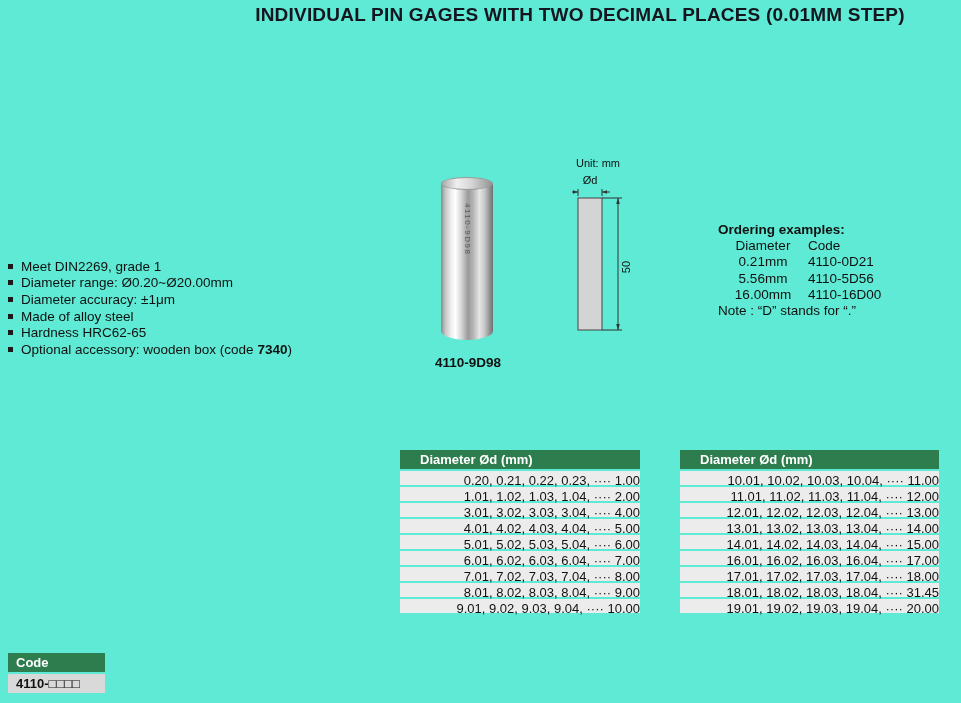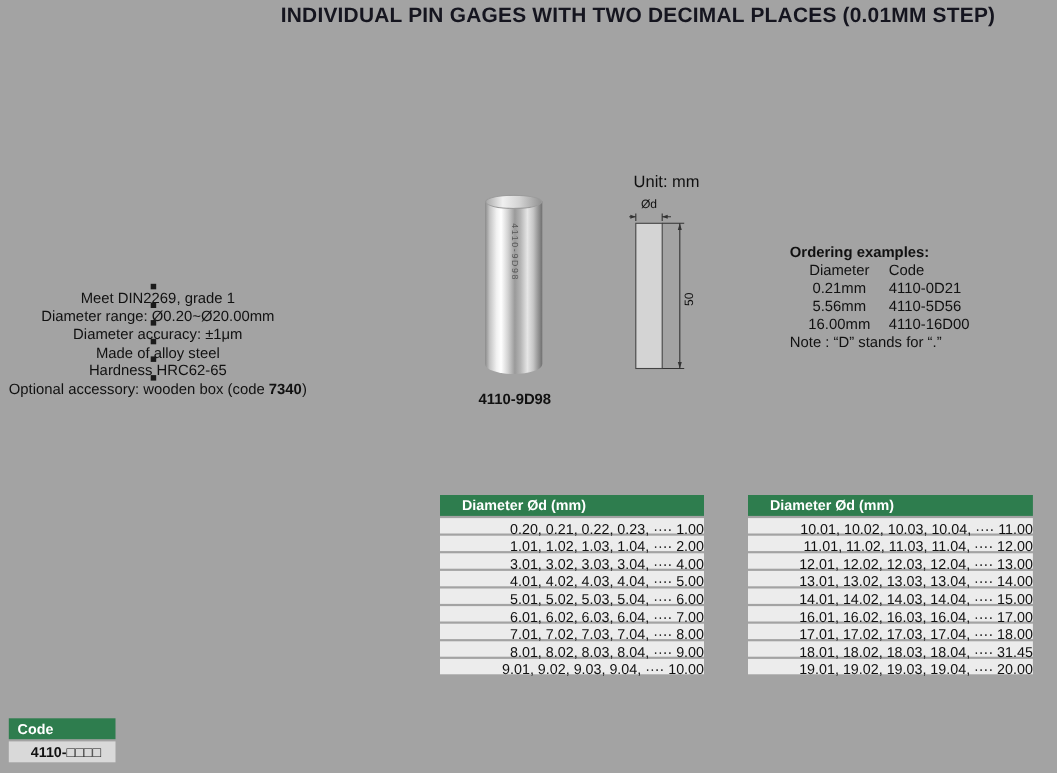--- a/index.html
+++ b/index.html
@@ -1,48 +1,48 @@
 <!DOCTYPE html>
 <html style="--header-green: #2e7d4e; --row-gray: #ececec;"><head>
 <meta charset="utf-8">
 <style>
   html,body{margin:0;padding:0;background:#fff;}
   #page{
-    position:relative;width:961px;height:703px;background:#a3a3a3;overflow:hidden;
+    position:relative;width:961px;height:703px;background:#5eead4;overflow:hidden;
     font-family:"Liberation Sans",sans-serif;color:#111;
   }
   
   #title{
     position:absolute;left:205px;top:4px;width:750px;text-align:center;
     font-size:19px;font-weight:bold;color:#15151f;letter-spacing:0.2px;white-space:nowrap;
   }
   
   #features{position:absolute;left:8px;top:258px;font-size:13.5px;}
-  .feature-item{display:flex;align-items:center;height:16.6px;flex-direction:column;}
+  .feature-item{display:flex;align-items:center;height:16.6px;}
   .bullet{width:5px;height:5px;background:#1a1a1a;margin-right:8px;flex:0 0 auto;}
   
   #pin-wrap{position:absolute;left:441px;top:177px;width:52px;height:164px;}
   .pin-body{
     position:absolute;top:6px;left:0;width:52px;height:157px;
     background:linear-gradient(90deg,#8a8a8a 0%,#c4c4c4 8%,#f1f1f1 20%,#ffffff 28%,#d2d2d2 40%,#9a9a9a 52%,#b5b5b5 62%,#e6e6e6 74%,#c6c6c6 84%,#8f8f8f 94%,#707070 100%);
     border-radius:0 0 50% 50% / 0 0 9px 9px;
   }
   .pin-top{
     position:absolute;top:0;left:0;width:52px;height:13px;border-radius:50%;
     background:linear-gradient(90deg,#aaaaaa,#f0f0f0 30%,#d4d4d4 60%,#939393);
     border:1px solid #9b9b9b;box-sizing:border-box;
   }
   .pin-engraving{
     position:absolute;top:26px;left:22px;writing-mode:vertical-rl;
     font-size:8px;color:#4a4a4a;letter-spacing:1.5px;opacity:.85;
   }
   #pin-label{position:absolute;left:428px;top:355px;width:80px;text-align:center;font-size:13.5px;font-weight:bold;}
   
   #drawing{position:absolute;left:572px;top:157px;width:100px;}
-  #unit-label{font-size:15px;margin-left:4px;}
+  #unit-label{font-size:11px;margin-left:4px;}
   #drawing svg{display:block;margin-top:2px;}
   #drawing text{font-family:"Liberation Sans",sans-serif;font-size:11px;fill:#111;}
   
   #ordering{position:absolute;left:718px;top:222px;width:240px;font-size:13.5px;line-height:16.2px;}
   #ordering .ord-title{font-weight:bold;}
   .ord-row{display:flex;}
   .ord-col1{width:90px;flex:0 0 auto;text-align:center;}
   
   .tbl{position:absolute;top:450px;}
   #table1{left:400px;width:240px;}
@@ -55,21 +55,21 @@
     background:var(--row-gray,#ececec);font-size:13px;height:14px;line-height:19px;
     text-align:right;margin-bottom:2px;white-space:nowrap;
   }
   
   #codebox{position:absolute;left:8px;top:653px;width:97px;}
   #codebox .cb-header{
     background:var(--header-green,#2e7d4e);color:#fff;font-weight:bold;font-size:13px;
     height:19px;line-height:19px;padding-left:8px;margin-bottom:2px;
   }
   #codebox .cb-value{
-    background:#d9d9d9;font-weight:bold;font-size:13px;height:19px;line-height:19px;padding-left:20px;
+    background:#d9d9d9;font-weight:bold;font-size:13px;height:19px;line-height:19px;padding-left:8px;
   }
 </style>
 </head>
 <body>
 
 <div id="page">
 
   <div id="title">INDIVIDUAL PIN GAGES WITH TWO DECIMAL PLACES (0.01MM STEP)</div>
 
   <div id="features">

